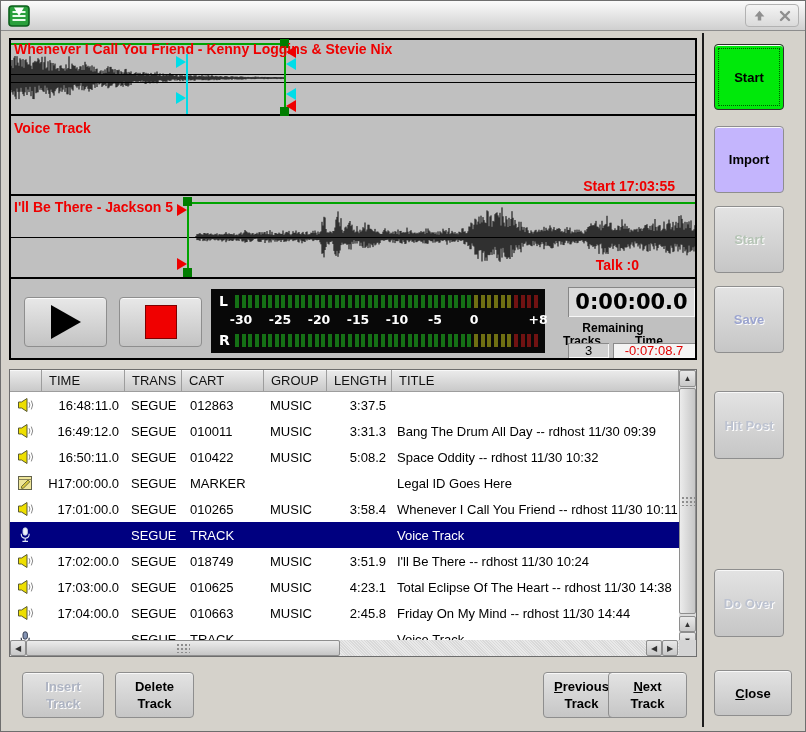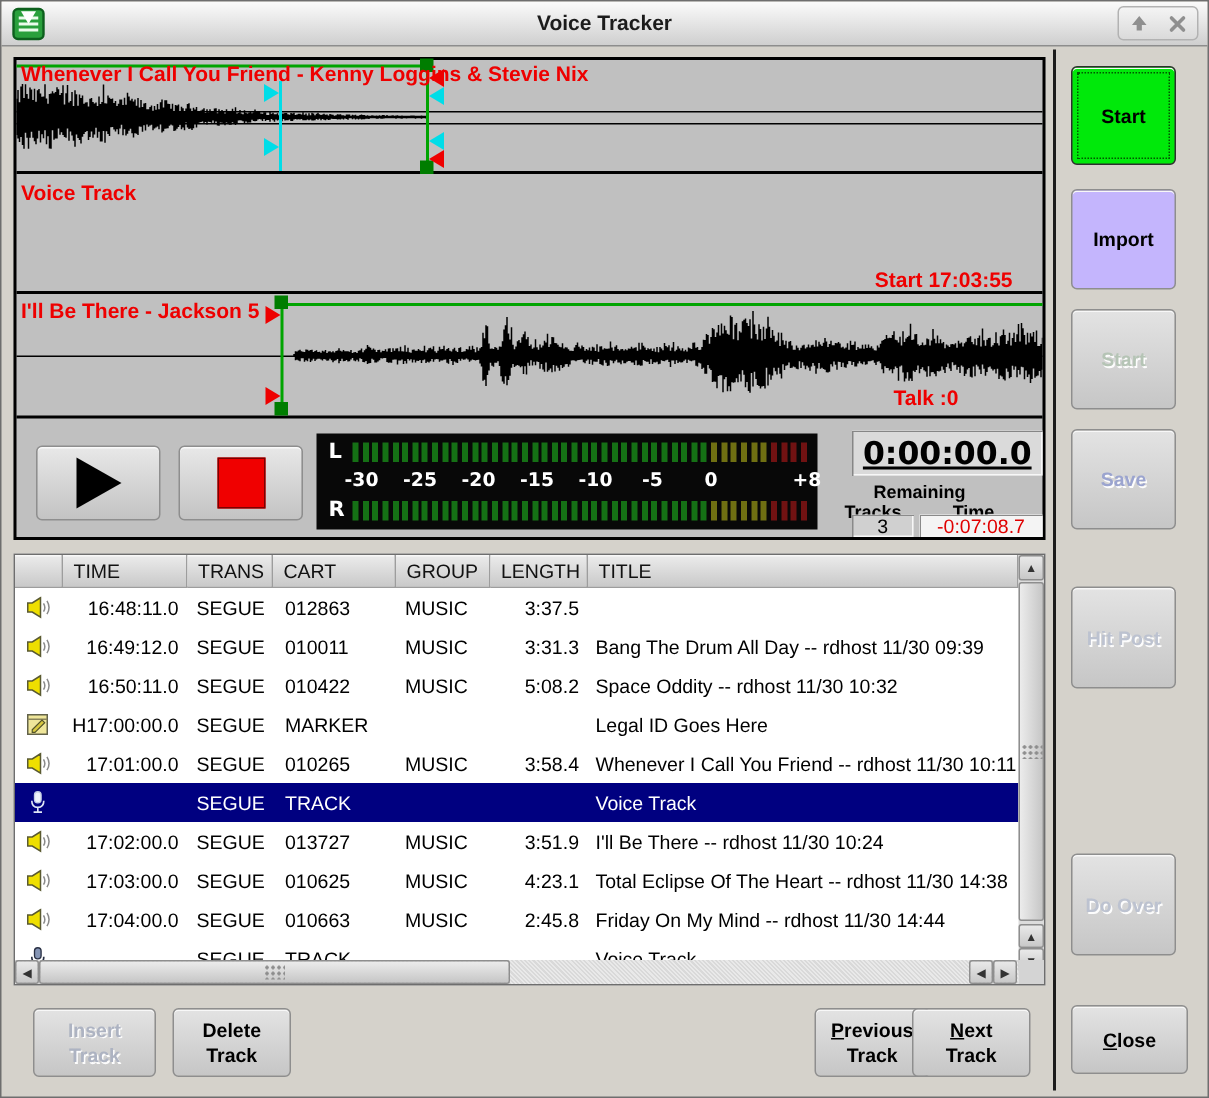--- a/index.html
+++ b/index.html
@@ -45,21 +45,21 @@
   .mlabel{position:absolute;color:#fff;font-weight:bold;font-size:14px;font-family:"DejaVu Sans",sans-serif;}
   .segrow{position:absolute;left:24px;width:306px;height:13px;display:flex;gap:2.65px;}
   .seg{width:4px;height:13px;}
   .seg.g{background:#157015}.seg.o{background:#6f6f12}.seg.r{background:#701212}
   .mscale{position:absolute;left:0;top:23px;width:334px;height:18px;}
   .mscale span{position:absolute;width:34px;text-align:center;color:#fff;font-weight:bold;
     font-size:12.5px;font-family:"DejaVu Sans",sans-serif;}
   .clock{position:absolute;left:567px;top:286px;width:127px;height:30px;background:#dadada;
     box-shadow:inset 1px 1px 0 #868686,inset -1px -1px 0 #f7f7f7;
     font-family:"DejaVu Sans",sans-serif;font-weight:bold;font-size:21px;color:#000;
-    display:flex;align-items:center;justify-content:center;text-decoration:underline;}
+    display:flex;align-items:center;justify-content:center;}
   .rem-label{position:absolute;left:552px;top:320px;width:120px;text-align:center;font-size:12px;font-weight:bold;color:#000;}
   .rem-sub{position:absolute;top:333px;font-size:12px;font-weight:bold;color:#000;width:58px;text-align:center;}
   .rem-panel{position:absolute;top:342px;height:15px;font-size:13px;display:flex;align-items:center;justify-content:center;
     box-shadow:inset 1px 1px 0 #8a8a8a,inset -1px -1px 0 #f7f7f7;}
 
   
   .log{position:absolute;left:8px;top:368px;width:688px;height:288px;background:#fff;
     border:1px solid #6e6e6e;box-sizing:border-box;}
   .log-header{position:absolute;left:0;top:0;width:669px;height:22px;display:flex;}
   .hcell{background:linear-gradient(#ececec,#c9c9c9);border-right:1px solid #9d9d9d;border-bottom:1px solid #9d9d9d;
@@ -110,21 +110,20 @@
 <body>
 
 <div class="window">
 
   <div class="titlebar">
     <svg class="app-icon" width="22" height="24" viewBox="0 0 22 24">
       <rect x="1" y="2" width="20" height="20" rx="3" fill="#2aa03c" stroke="#0d5f1d" stroke-width="1.6"></rect>
       <path d="M4.5 8 h13 M4.5 12 h13 M4.5 16 h13" stroke="#eafceb" stroke-width="2"></path>
       <path d="M6 3.5 L11 12 L16 3.5 Z" fill="#ffffff"></path>
     </svg>
-    <div class="window-title">Voice Tracker</div>
     <div class="tb-plate">
       <div class="tb-btn">
         <svg width="13" height="13" viewBox="0 0 12 12">
             <path d="M6 1.5 L10.5 7 H7.6 V10.5 H4.4 V7 H1.5 Z" fill="#8f8f8f"></path>
           </svg>
       </div>
       <div class="tb-btn">
         <svg width="12" height="12" viewBox="0 0 12 12">
             <path d="M2 2 L10 10 M10 2 L2 10" stroke="#8f8f8f" stroke-width="2.4" stroke-linecap="round"></path>
           </svg>
@@ -393,21 +392,21 @@
         </div>
         <div class="lv-row">
           <div class="cell c-icon">
             <svg width="17" height="16" viewBox="0 0 17 16">
               <polygon points="10,1.5 4.5,5 1.5,5 1.5,11 4.5,11 10,14.5" fill="#eedf00" stroke="#5a5a30" stroke-width="1"></polygon>
               <path d="M12 5.2 q1.8 2.8 0 5.6 M14.3 3.6 q2.8 4.4 0 8.8" fill="none" stroke="#8a8a8a" stroke-width="1"></path>
             </svg>
           </div>
           <div class="cell c-time">17:02:00.0</div>
           <div class="cell c-trans">SEGUE</div>
-          <div class="cell c-cart">013727</div>
+          <div class="cell c-cart">018749</div>
           <div class="cell c-group">MUSIC</div>
           <div class="cell c-len">3:51.9</div>
           <div class="cell c-title">I'll Be There -- rdhost 11/30 10:24</div>
         </div>
         <div class="lv-row">
           <div class="cell c-icon">
             <svg width="17" height="16" viewBox="0 0 17 16">
               <polygon points="10,1.5 4.5,5 1.5,5 1.5,11 4.5,11 10,14.5" fill="#eedf00" stroke="#5a5a30" stroke-width="1"></polygon>
               <path d="M12 5.2 q1.8 2.8 0 5.6 M14.3 3.6 q2.8 4.4 0 8.8" fill="none" stroke="#8a8a8a" stroke-width="1"></path>
             </svg>

